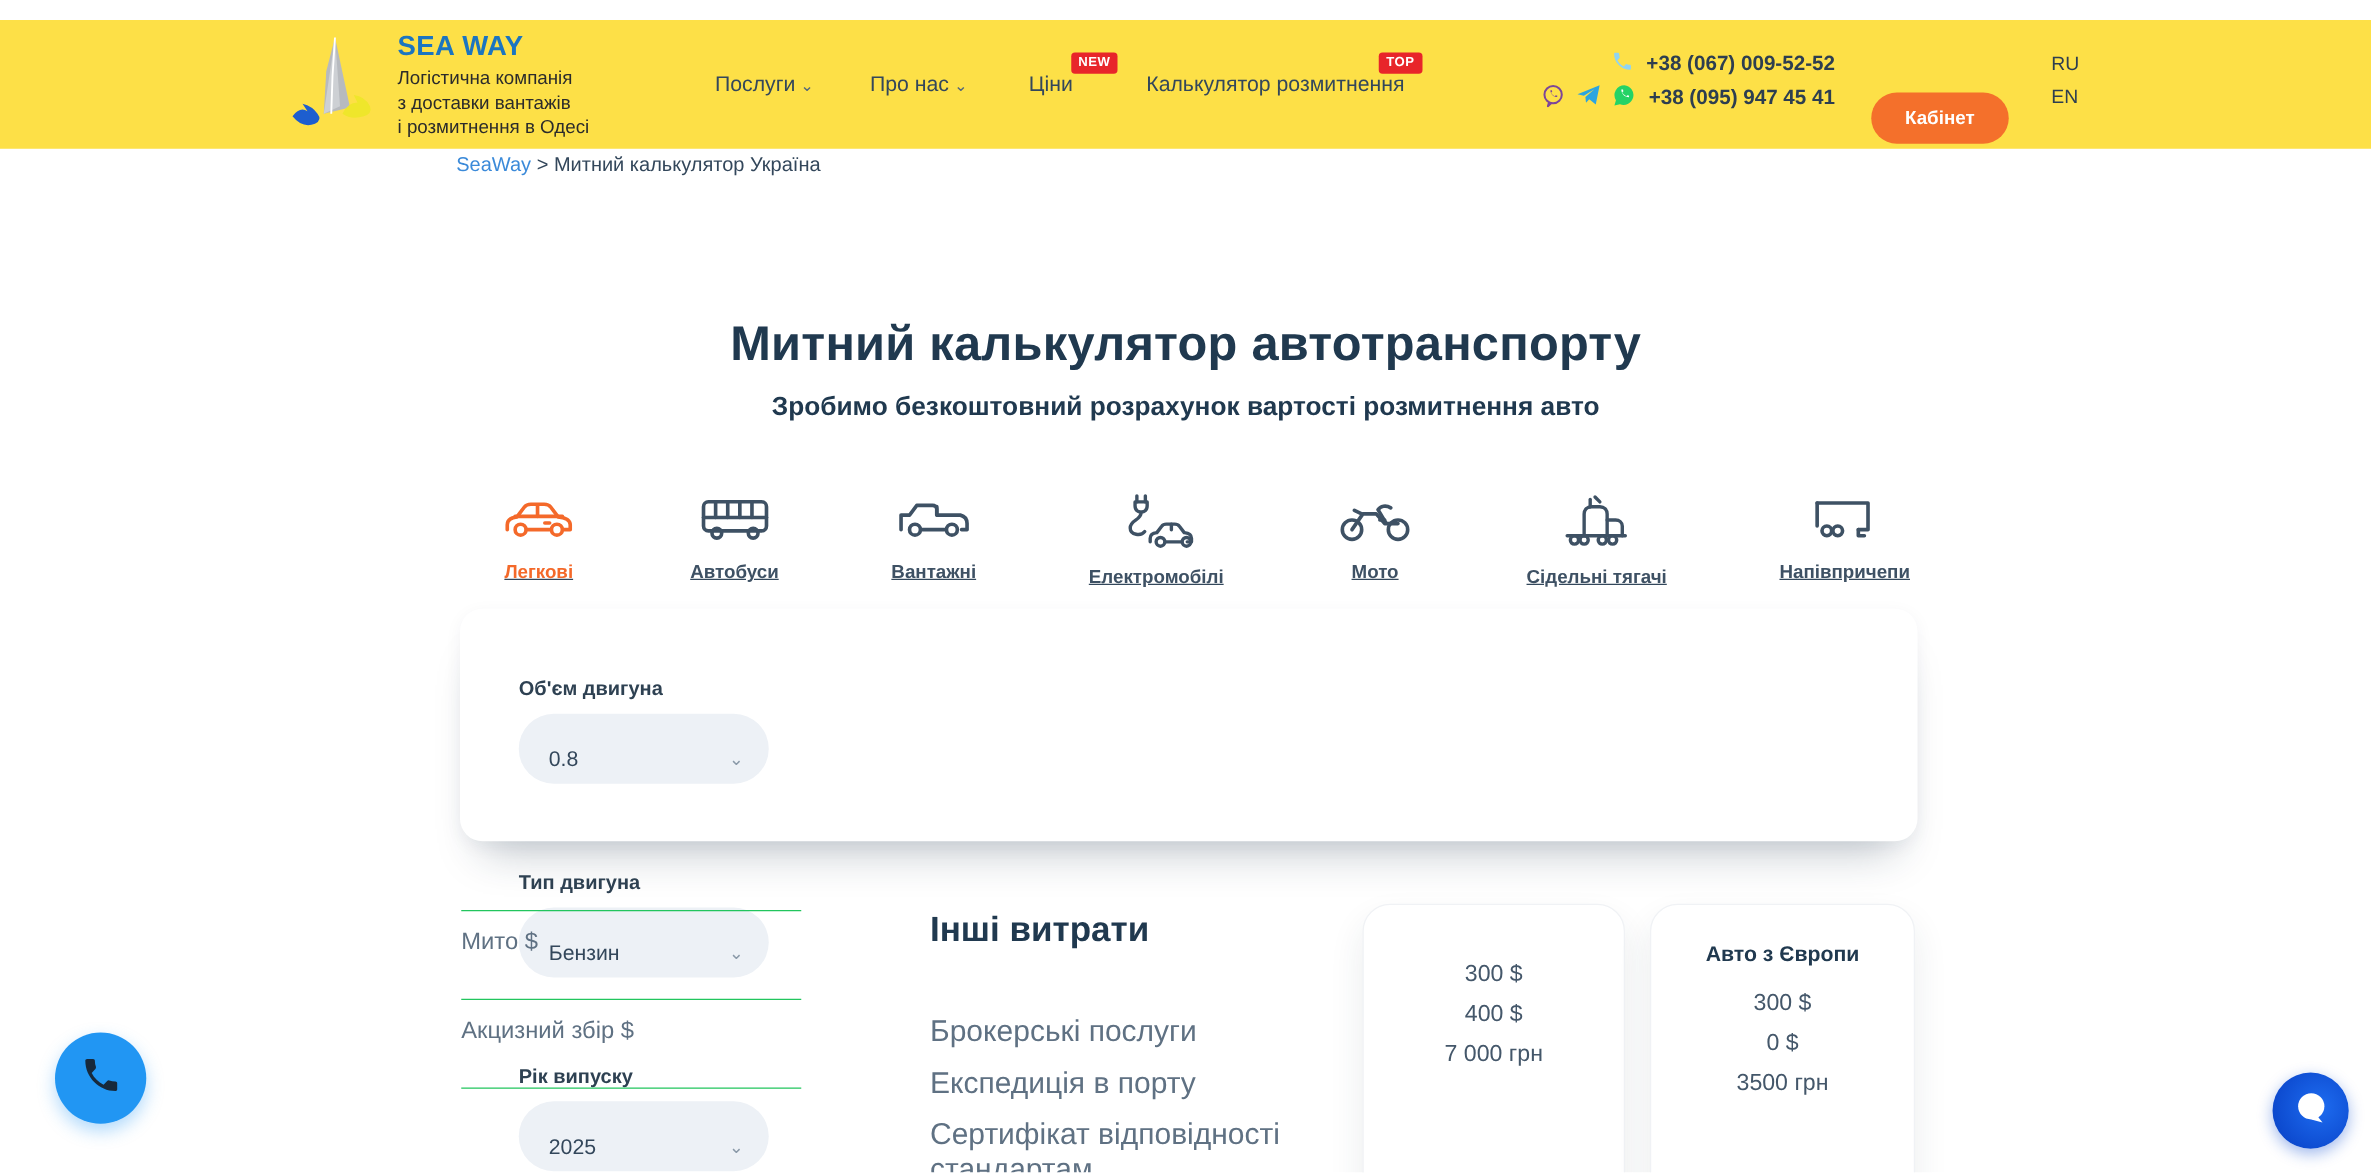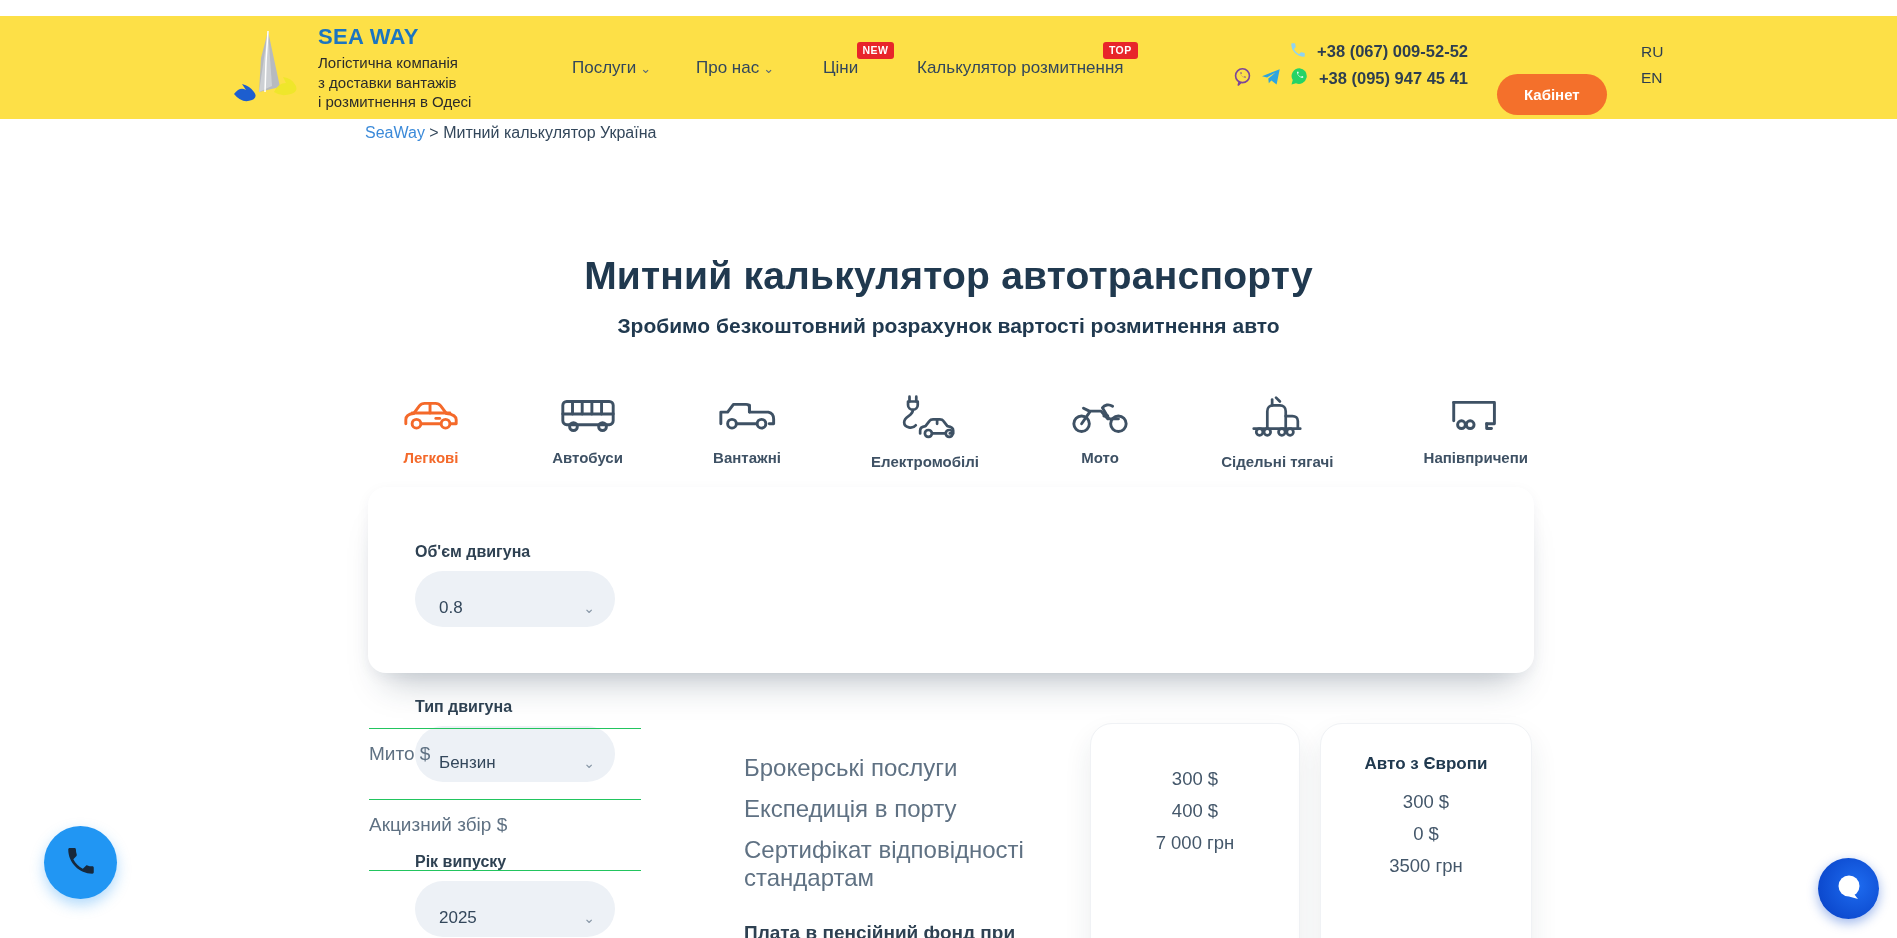--- a/index.html
+++ b/index.html
@@ -25,21 +25,21 @@
 
   
   .breadcrumb { position:absolute; left:365px; top:124px; font-size:16px; color:#33475b; }
   .breadcrumb a { color:#3b8ad9; text-decoration:none; cursor:pointer; }
 
   
   .hero-title { position:absolute; left:0; top:254px; width:100%; text-align:center; font-size:39px; font-weight:800; color:#20394f; letter-spacing:.2px; }
   .hero-sub { position:absolute; left:0; top:314px; width:100%; text-align:center; font-size:21px; font-weight:bold; color:#20394f; }
 
   
-  .tabs { position:absolute; left:400px; top:394px; width:1128px; display:flex; justify-content:space-between; }
+  .tabs { position:absolute; left:400px; top:394px; width:1128px; display:flex; justify-content:space-between;text-decoration:underline; }
   .tab { display:flex; flex-direction:column; align-items:center; gap:13px; color:#3e5164; cursor:pointer; }
   .tab.active { color:#f4692a; }
   .tab-icon svg { display:block; }
   .tab-label { font-size:15px; font-weight:bold; white-space:nowrap; }
 
   
   .form-card { position:absolute; left:368px; top:487px; width:1166px; height:186px; background:#fff; border-radius:18px; box-shadow:0 26px 34px -18px rgba(25,45,70,.28), 0 4px 14px rgba(25,45,70,.05); display:flex; gap:71px; padding:56px 0 0 47px;flex-direction:column; }
   .field { width:200px; }
   .field-label { font-size:16px; font-weight:bold; color:#2e4152; margin-bottom:10px; }
   .select { height:56px; background:#edf1f6; border-radius:28px; display:flex; align-items:center; padding:17px 20px 0 24px; font-size:17px; color:#33475b; cursor:pointer; }
@@ -299,20 +299,21 @@
     </div>
   </div>
 
   <div class="results">
     <div class="res-row">Мито $</div>
     <div class="res-row">Акцизний збір $</div>
     <div class="res-row"></div>
   </div>
 
   <div class="other">
+    <div class="section-title">Інші витрати</div>
     <div style="height:26px;"></div>
     <div class="other-item">Брокерські послуги</div>
     <div class="other-item">Експедиція в порту</div>
     <div class="other-item">Сертифікат відповідності стандартам</div>
     <div class="other-bold">Плата в пенсійний фонд при реєстрації МРЕВ</div>
   </div>
 
   <div class="cost-card c1">
     <div class="card-val">300 $</div>
     <div class="card-val">400 $</div>

